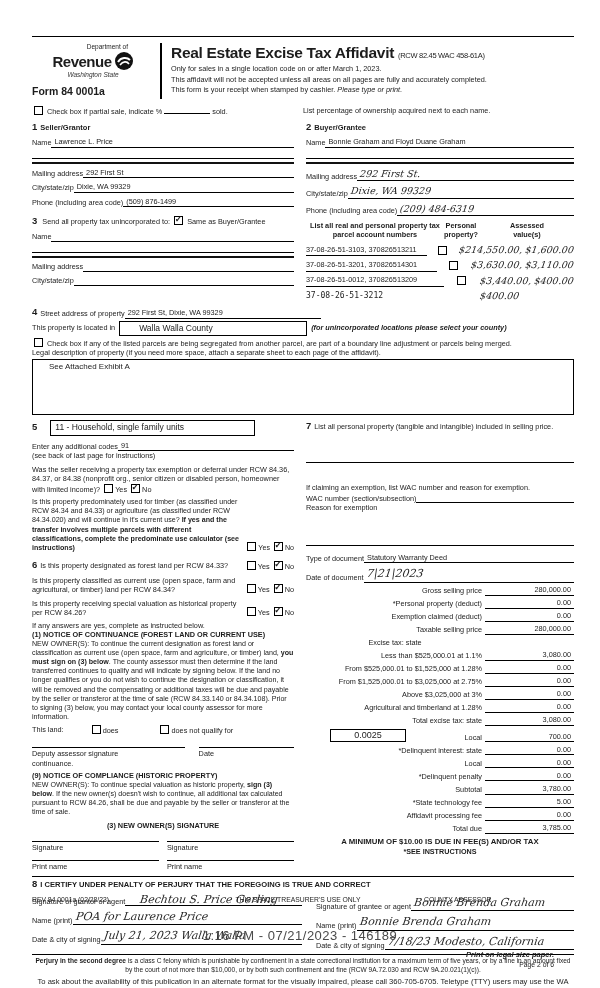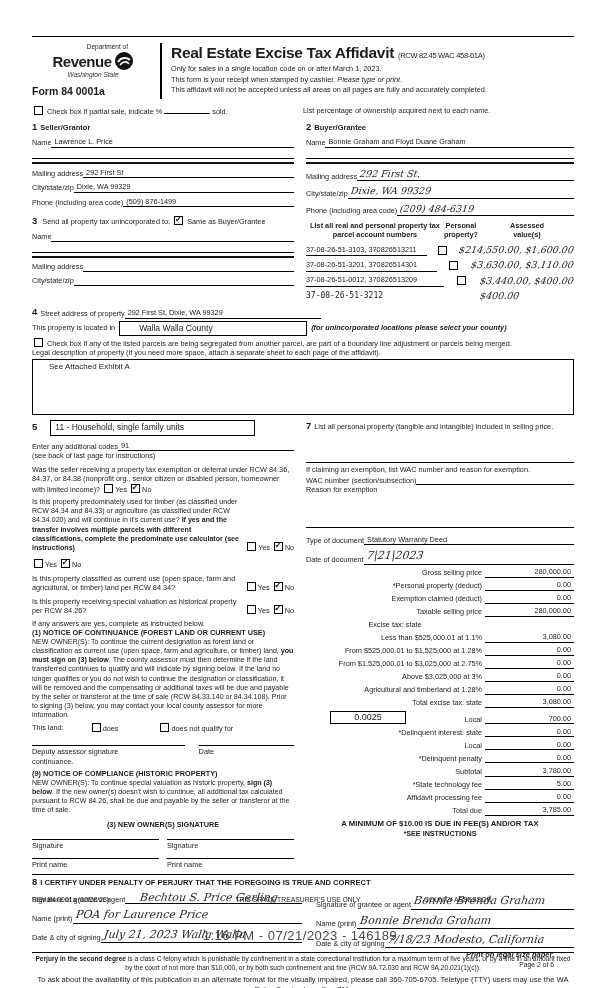--- a/index.html
+++ b/index.html
@@ -99,24 +99,24 @@
         <div class="wa-state">Washington State</div>
         <div class="form-num">Form 84 0001a</div>
       </div>
       <div class="vr"></div>
       <div class="title-block">
         <div class="main-title">
           <span>Real Estate Excise Tax Affidavit</span>
           <span class="title-code">(RCW 82.45 WAC 458-61A)</span>
         </div>
         <div class="note">Only for sales in a single location code on or after March 1, 2023.</div>
+        <div class="note">This affidavit will not be accepted unless all areas on all pages are fully and accurately completed.</div>
         <div class="note">
           <span>This form is your receipt when stamped by cashier. </span><i>Please type or print.</i>
         </div>
-        <div class="note">This affidavit will not be accepted unless all areas on all pages are fully and accurately completed.</div>
       </div>
     </div>
 
     <div class="row2">
       <div class="half">
         <span class="cb"></span>
         <span>Check box if partial sale, indicate %</span>
         <span style="display:inline-block;width:46px;border-bottom:1px solid #000;"></span>
         <span>sold.</span>
       </div>
@@ -261,20 +261,23 @@
         </div>
         <div class="q small-p">
           <span class="qt"><span>Is this property predominately used for timber (as classified under RCW 84.34 and 84.33) or agriculture (as classified under RCW 84.34.020) and will continue in it's current use? </span><b>If yes and the transfer involves multiple parcels with different classifications, complete the predominate use calculator (see instructions)</b></span>
           <span class="yn">
             <span class="cb"></span><span>Yes</span>
             <span class="cb ck"></span><span>No</span>
           </span>
         </div>
 
         <div class="q" style="margin-top:6px;">
+          <span class="qt">
+            <span class="secnum">6</span><span>Is this property designated as forest land per RCW 84.33?</span>
+          </span>
           <span class="yn">
             <span class="cb"></span><span>Yes</span>
             <span class="cb ck"></span><span>No</span>
           </span>
         </div>
         <div class="q">
           <span class="qt">Is this property classified as current use (open space, farm and agricultural, or timber) land per RCW 84.34?</span>
           <span class="yn">
             <span class="cb"></span><span>Yes</span>
             <span class="cb ck"></span><span>No</span>
@@ -338,21 +341,21 @@
             <div>Print name</div>
           </div>
         </div>
       </div>
 
       <div class="col-r">
         <div>
           <span class="secnum">7</span><span>List all personal property (tangible and intangible) included in selling price.</span>
         </div>
         <div class="blank" style="margin-top:20px;"></div>
-        <div style="margin-top:2px;">If claiming an exemption, list WAC number and reason for exemption.</div>
+        <div style="margin-top:20px;">If claiming an exemption, list WAC number and reason for exemption.</div>
         <div class="fl" style="margin-top:1px;">
           <span class="lbl">WAC number (section/subsection)</span>
           <span class="val"></span>
         </div>
         <div>Reason for exemption</div>
         <div class="blank" style="margin-top:22px;"></div>
 
         <div class="fl" style="margin-top:7px;">
           <span class="lbl">Type of document</span>
           <span class="val">Statutory Warranty Deed</span>

